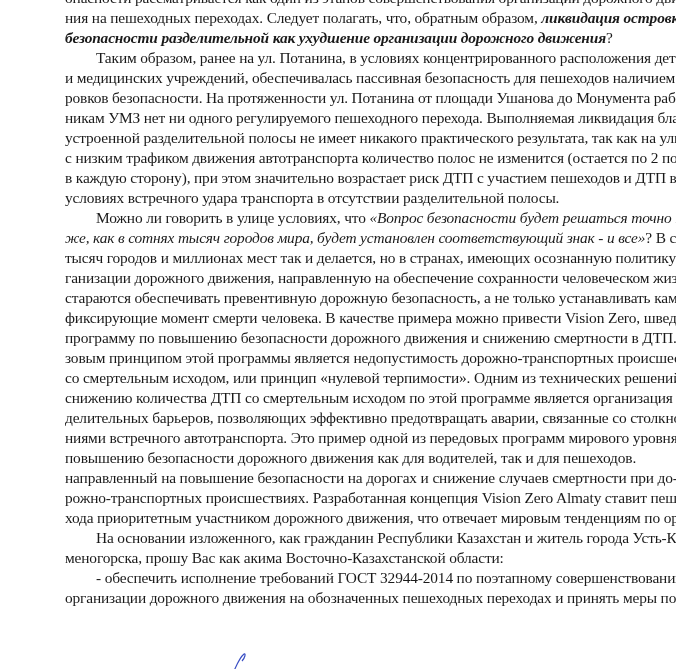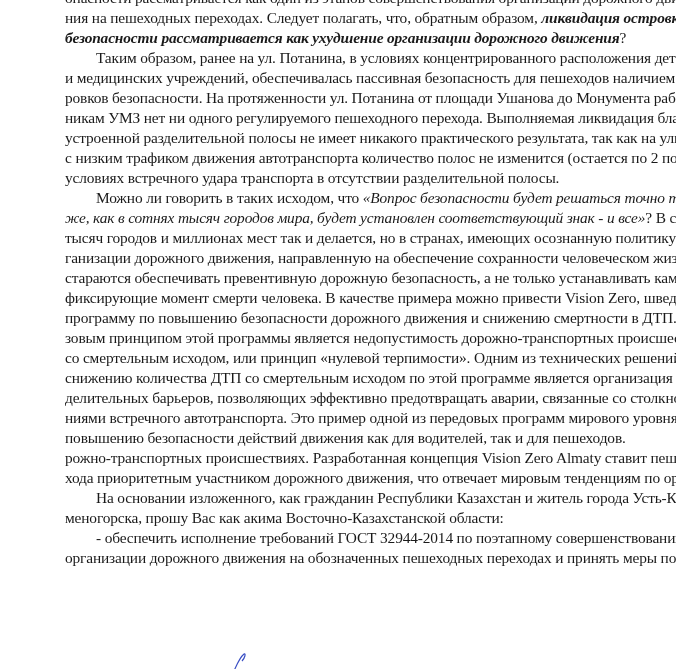--- a/index.html
+++ b/index.html
@@ -16,41 +16,43 @@
   .bi { font-weight:bold; font-style:italic; }
   .it { font-style:italic; }
   .pen-mark { position:absolute; left:232px; top:652px; width:16px; height:20px; }
 </style>
 </head>
 <body>
 
 <div class="page" id="page">
     <div class="line"><span>опасности рассматривается как один из этапов совершенствования организации дорожного движе-</span></div>
     <div class="line"><span>ния на пешеходных переходах. Следует полагать, что, обратным образом, </span><span class="bi">ликвидация островков</span></div>
-    <div class="line last"><span class="bi">безопасности рассматривается как ухудшение организации дорожного движения</span><span>?</span></div>
+    <div class="line last"><span class="bi">безопасности разделительной как ухудшение организации дорожного движения</span><span>?</span></div>
     <div class="line ind"><span>Таким образом, ранее на ул. Потанина, в условиях концентрированного расположения детских</span></div>
     <div class="line"><span>и медицинских учреждений, обеспечивалась пассивная безопасность для пешеходов наличием ост-</span></div>
     <div class="line"><span>ровков безопасности. На протяженности ул. Потанина от площади Ушанова до Монумента работ-</span></div>
     <div class="line"><span>никам УМЗ нет ни одного регулируемого пешеходного перехода. Выполняемая ликвидация благо-</span></div>
     <div class="line"><span>устроенной разделительной полосы не имеет никакого практического результата, так как на улице</span></div>
     <div class="line"><span>с низким трафиком движения автотранспорта количество полос не изменится (остается по 2 полосы</span></div>
+    <div class="line"><span>в каждую сторону), при этом значительно возрастает риск ДТП с участием пешеходов и ДТП в</span></div>
     <div class="line last"><span>условиях встречного удара транспорта в отсутствии разделительной полосы.</span></div>
-    <div class="line ind"><span>Можно ли говорить в таких исходом, что </span><span class="it">«Вопрос безопасности будет решаться точно так</span></div>
+    <div class="line ind"><span>Можно ли говорить в улице условиях, что </span><span class="it">«Вопрос безопасности будет решаться точно так</span></div>
     <div class="line"><span class="it">же, как в сотнях тысяч городов мира, будет установлен соответствующий знак - и все»</span><span>? В сотнях</span></div>
     <div class="line"><span>тысяч городов и миллионах мест так и делается, но в странах, имеющих осознанную политику ор-</span></div>
     <div class="line"><span>ганизации дорожного движения, направленную на обеспечение сохранности человеческом жизни,</span></div>
     <div class="line"><span>стараются обеспечивать превентивную дорожную безопасность, а не только устанавливать камеры,</span></div>
     <div class="line"><span>фиксирующие момент смерти человека. В качестве примера можно привести Vision Zero, шведскую</span></div>
     <div class="line"><span>программу по повышению безопасности дорожного движения и снижению смертности в ДТП. Ба-</span></div>
     <div class="line"><span>зовым принципом этой программы является недопустимость дорожно-транспортных происшествий</span></div>
     <div class="line"><span>со смертельным исходом, или принцип «нулевой терпимости». Одним из технических решений по</span></div>
     <div class="line"><span>снижению количества ДТП со смертельным исходом по этой программе является организация раз-</span></div>
     <div class="line"><span>делительных барьеров, позволяющих эффективно предотвращать аварии, связанные со столкнове-</span></div>
     <div class="line"><span>ниями встречного автотранспорта. Это пример одной из передовых программ мирового уровня по</span></div>
-    <div class="line last"><span>повышению безопасности действий движения как для водителей, так и для пешеходов.</span></div>
+    <div class="line last"><span>повышению безопасности дорожного движения как для водителей, так и для пешеходов.</span></div>
+    <div class="line"><span>направленный на повышение безопасности на дорогах и снижение случаев смертности при до-</span></div>
     <div class="line"><span>рожно-транспортных происшествиях. Разработанная концепция Vision Zero Almaty ставит пеше-</span></div>
     <div class="line"><span>хода приоритетным участником дорожного движения, что отвечает мировым тенденциям по орга-</span></div>
     <div class="line ind"><span>На основании изложенного, как гражданин Республики Казахстан и житель города Усть-Ка-</span></div>
     <div class="line last"><span>меногорска, прошу Вас как акима Восточно-Казахстанской области:</span></div>
     <div class="line ind"><span>- обеспечить исполнение требований ГОСТ 32944-2014 по поэтапному совершенствованию</span></div>
     <div class="line"><span>организации дорожного движения на обозначенных пешеходных переходах и принять меры по вос-</span></div>
     <div class="line ind"></div>
   </div>
 
 <svg class="pen-mark" viewBox="0 0 16 20">

